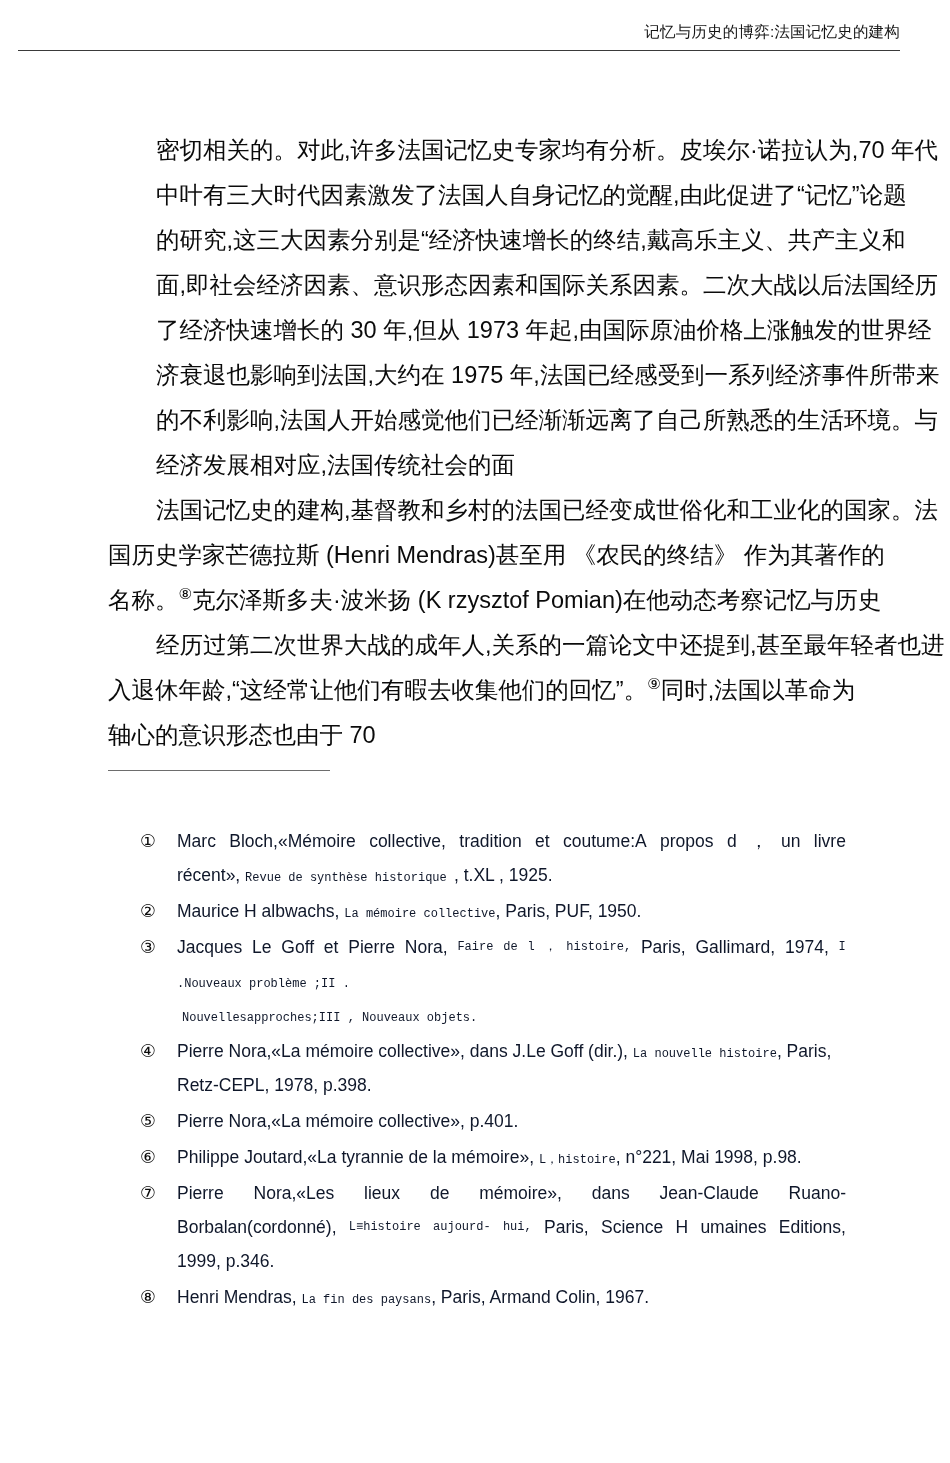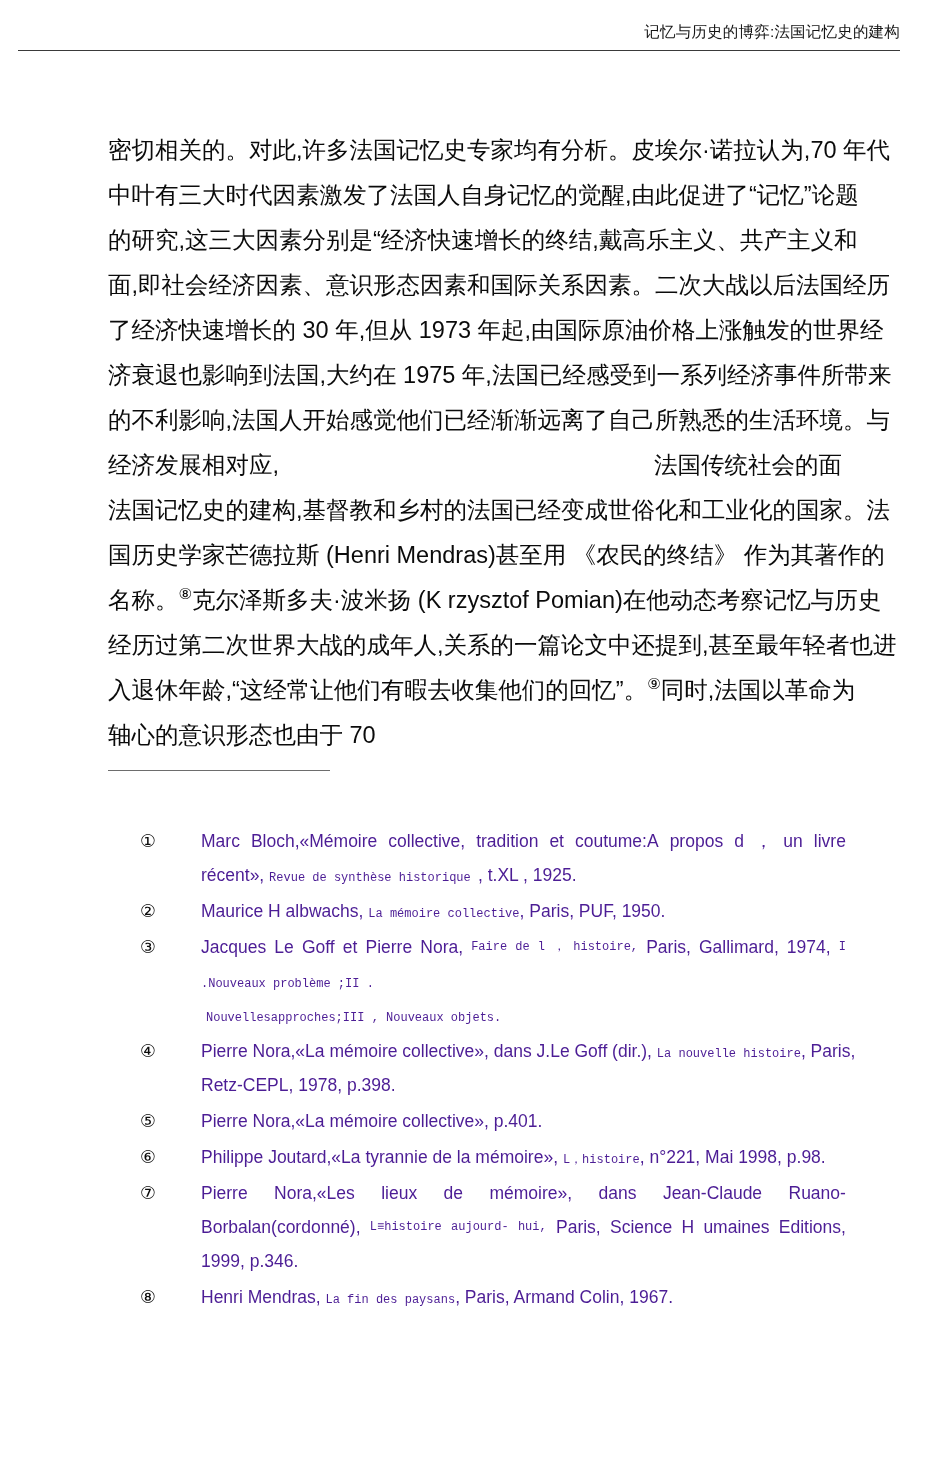--- a/index.html
+++ b/index.html
@@ -58,21 +58,21 @@
     font-size: 23.5px;
     line-height: 45px;
     height: 45px;
     color: #0b0b0b;
     white-space: nowrap;
     letter-spacing: 0;
   }
   
   .body-line.justify {
     display: flex;
-    justify-content: space-between;
+    margin-left: 48px;
   }
   .body-line.justify > span {
     display: inline-block;
   }
   .sup-mark {
     font-size: 15px;
     vertical-align: super;
     line-height: 0;
   }
 
@@ -104,22 +104,21 @@
     top: 0;
     width: 26px;
     font-size: 17.5px;
     line-height: 34px;
     text-align: left;
     color: #0b0b0b;
   }
   .fn-body {
     font-size: 17.5px;
     line-height: 34px;
-    color: #4c1d95;
-    margin-left: 24px;
+    color: #0f172a;
   }
   .fn-line {
     height: 34px;
     white-space: nowrap;
     overflow: visible;
   }
   .fn-line.justify {
     display: flex;
     justify-content: space-between;
   }

